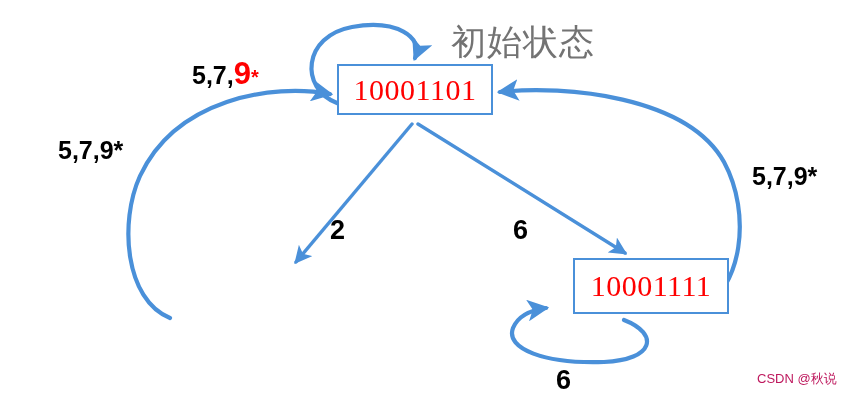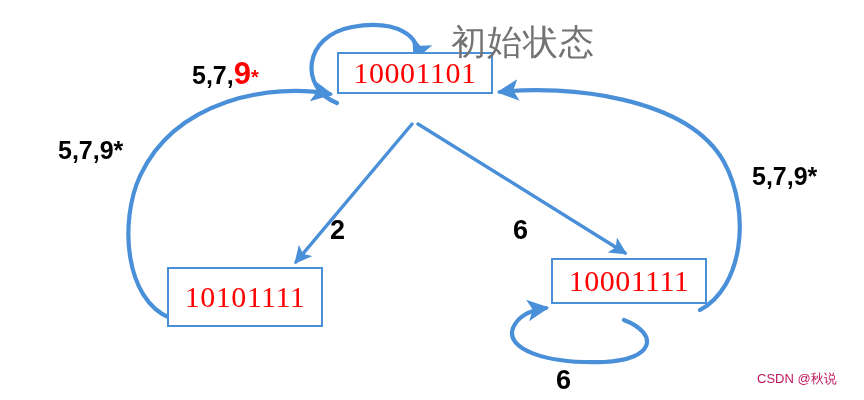--- a/index.html
+++ b/index.html
@@ -31,23 +31,23 @@
     background: #ffffff;
     color: #ff0000;
     font-family: "Liberation Serif", serif;
     font-size: 30px;
     line-height: 1;
     display: flex;
     align-items: center;
     justify-content: center;
     letter-spacing: 0.5px;
   }
-  #state-top   { left: 337px; top: 52px;  width: 156px; height: 42px; }
+  #state-top   { left: 337px; top: 64px;  width: 156px; height: 51px; }
   #state-left  { left: 167px; top: 267px; width: 156px; height: 60px; }
-  #state-right { left: 551px; top: 258px; width: 156px; height: 46px; text-align: right; }
+  #state-right { left: 573px; top: 258px; width: 156px; height: 56px; text-align: right; }
 
   .edge-label {
     position: absolute;
     color: #000000;
     font-family: "Liberation Sans", sans-serif;
     font-weight: bold;
     white-space: nowrap;
     line-height: 1;
     margin-top: 12px;
   }
@@ -102,21 +102,20 @@
 
     <path d="M 170 318 C 125 300 119 222 140 176 C 176 99 272 83 330 94" fill="none" stroke="#4a90d9" stroke-width="4.2" stroke-linecap="round" marker-end="url(#arrow)"></path>
 
     <path d="M 700 310 C 742 288 752 214 724 162 C 687 96 565 85 500 92" fill="none" stroke="#4a90d9" stroke-width="4.2" stroke-linecap="round" marker-end="url(#arrow)"></path>
 
     <path d="M 624 320 C 660 334 654 360 604 362 C 545 364 505 349 513 328 C 518 316 531 310 546 308" fill="none" stroke="#4a90d9" stroke-width="4.2" stroke-linecap="round" marker-end="url(#arrow)"></path>
   </svg>
 
   <div class="state-box" id="state-top">10001101</div>
 
-  <div class="state-box" id="state-left">10101111</div>
 
   <div class="state-box" id="state-right">10001111</div>
 
   <div id="initial-state-label">初始状态</div>
 
   <div class="edge-label" id="label-loop-top">
     <span class="lbl-579">5,7,</span><span class="big-red">9</span><span class="star-red">*</span>
   </div>
 
   <div class="edge-label lbl-579" id="label-left-curve">5,7,9*</div>

